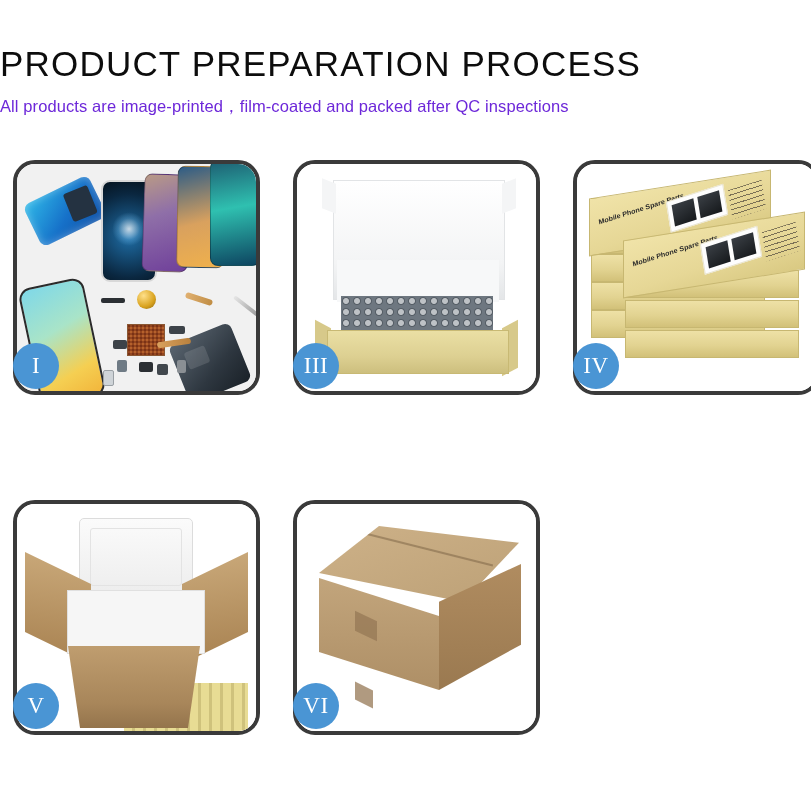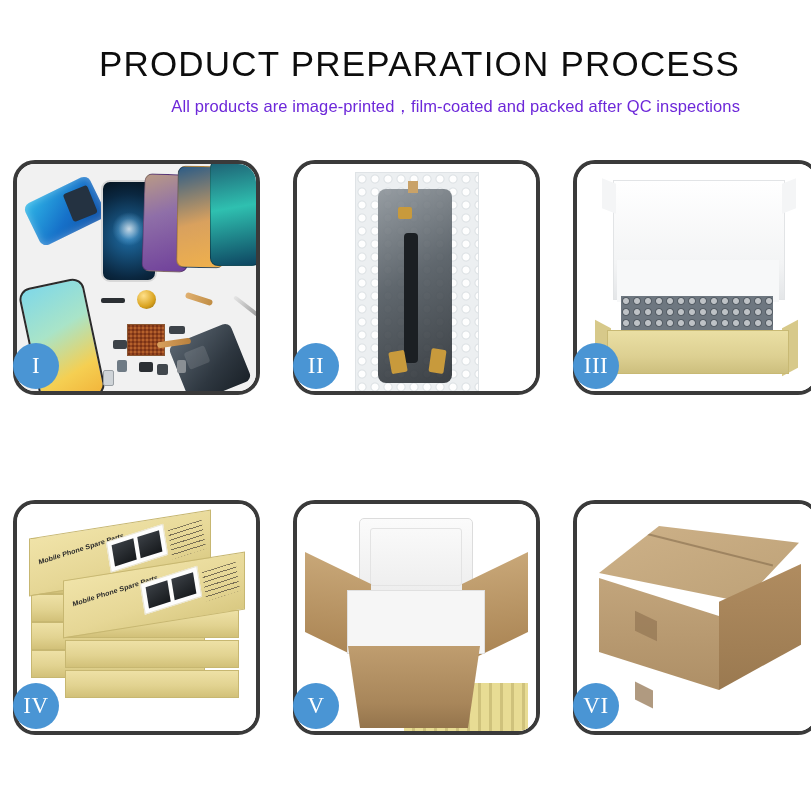--- a/index.html
+++ b/index.html
@@ -13,22 +13,21 @@
     font-family: "Liberation Sans", sans-serif;
     overflow: hidden;
     position: relative;
   }
 
   
   .header {
     position: absolute;
     top: 0; left: 0;
     width: 693px;
-    text-align: right;
-    margin-left: 47px;
+    text-align: left;
   }
   .page-title {
     margin: 0;
     padding-top: 44px;
     font-size: 35px;
     font-weight: 500;
     letter-spacing: 1.2px;
     color: #0d0d0d;
     font-family: "Liberation Sans", sans-serif;
     white-space: nowrap;
@@ -384,33 +383,20 @@
       <div class="chip c3"></div>
       <div class="chip c4"></div>
       <div class="chip c5"></div>
       <div class="chip c6"></div>
       <div class="chip c7"></div>
       <div class="chip c8"></div>
     </div>
     <div class="badge">I</div>
   </div>
 
-  <div class="panel">
-    <div class="panel-inner p2">
-      <div class="bubble-bag">
-        <div class="screen-in-bag"></div>
-        <div class="cable-strip"></div>
-        <div class="conn-gold g1"></div>
-        <div class="conn-gold g2"></div>
-        <div class="conn-gold g3"></div>
-        <div class="tape-tab"></div>
-      </div>
-    </div>
-    <div class="badge">II</div>
-  </div>
 
   <div class="panel">
     <div class="panel-inner p3">
       <div class="box3-lid"></div>
       <div class="box3-foam"></div>
       <div class="box3-bubble"></div>
       <div class="box3-side-l"></div>
       <div class="box3-side-r"></div>
       <div class="box3-body"></div>
     </div>

